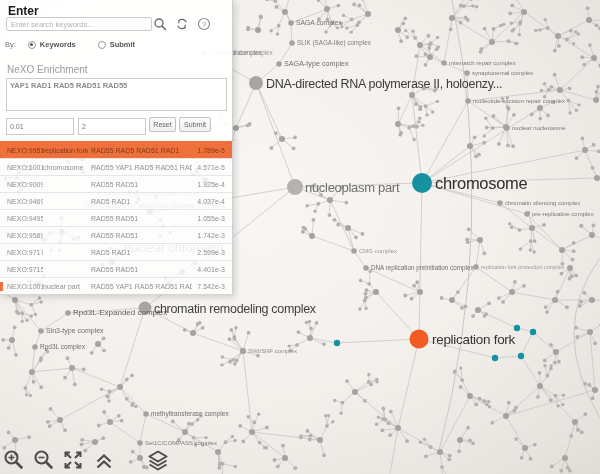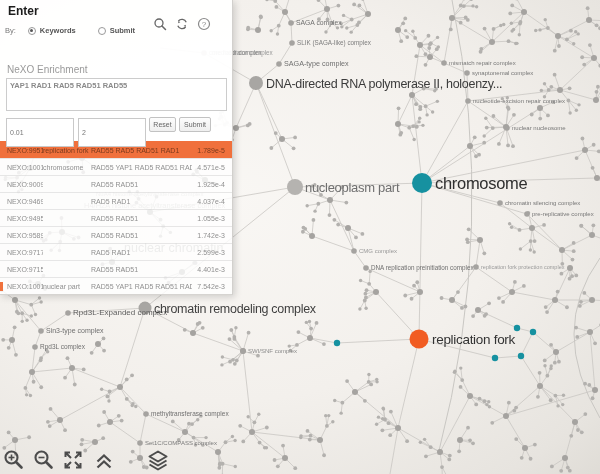--- a/index.html
+++ b/index.html
@@ -14,30 +14,30 @@
   .panel { position:absolute; left:0; top:0; width:233px; z-index:10;
            border-right:1px solid #d2d0cd; border-bottom:1px solid #d6d4d1;
            box-shadow:2px 2px 7px rgba(0,0,0,.16); }
   .panel-top { position:relative; height:141px; background:rgba(255,255,255,.95); }
   .app-title { position:absolute; left:8px; top:4px; font-size:12px; font-weight:bold; color:#1c1c1c; }
   .search-input { position:absolute; left:6px; top:17px; width:146px; height:14px;
                   border:1px solid #c9c9c9; border-radius:2px; font-size:7.5px; padding:0 4px; color:#555;
                   background:#fff; outline:none; }
   .search-input::placeholder { color:#b2b2b2; }
   .p-icon { position:absolute; top:17px; width:14px; height:14px; cursor:pointer; }
-  .by-row { position:absolute; left:5px; top:26px; font-size:7.5px; color:#555; display:flex; }
+  .by-row { position:absolute; left:5px; top:40px; font-size:7.5px; color:#555; display:flex; }
   .by-label { margin-right:12px; color:#777; }
   .radio { width:8px; height:8px; border:1px solid #9a9a9a; border-radius:50%; margin-right:4px; position:relative; background:#fff; }
   .radio.checked::after { content:""; position:absolute; left:1.5px; top:1.5px; width:3px; height:3px; border-radius:50%; background:#555; }
   .radio-opt { display:flex; align-items:center; margin-right:22px; cursor:pointer;font-weight:bold; }
   .te-heading { position:absolute; left:7px; top:64px; font-size:10px; color:#9a9a9a; }
   .query-box { position:absolute; left:6px; top:78px; width:221px; height:33px; border:1px solid #cccccc;
                font-size:7.5px; color:#8a8a8a; padding:2px 3px; resize:none; background:#fff;
                font-family:"Liberation Sans",sans-serif; outline:none;font-weight:bold; }
-  .num-input { position:absolute; top:118px; height:29px; border:1px solid #c9c9c9; font-size:7px; color:#777; padding:0 3px; background:#fff; }
+  .num-input { position:absolute; top:118px; height:17px; border:1px solid #c9c9c9; font-size:7px; color:#777; padding:0 3px; background:#fff; }
   .btn { position:absolute; top:117px; height:15px; border:1px solid #c2c2c2; border-radius:2px;
          background:linear-gradient(#fdfdfd,#efefef); font-size:7px; color:#666; text-align:center; line-height:13px; cursor:pointer; }
   .results { background:transparent; }
   .result-row { display:flex; height:17px; align-items:center; background:rgba(255,255,255,.8);
                 border-top:1px solid rgba(212,212,212,.55); font-size:7px; color:#8f8f8f; cursor:pointer; }
   .result-row.hl { background:#f0703c; color:#7b3a1d; border-top-color:#f0703c; }
   .c-id   { width:43px; padding-left:7px; white-space:nowrap; overflow:hidden; }
   .c-term { width:48px; white-space:nowrap; overflow:hidden; }
   .c-genes{ flex:1; white-space:nowrap; overflow:hidden; }
   .c-pv   { width:40px; text-align:right; padding-right:7px; white-space:nowrap; }
@@ -1328,20 +1328,21 @@
         <text x="432" y="344" font-size="13.5" fill="#333333" style="letter-spacing:-0.3px">replication fork</text>
         <text x="266" y="88" font-size="12.5" fill="#3b3b3b" style="letter-spacing:-0.3px">DNA-directed RNA polymerase II, holoenzy...</text>
         <text x="154" y="313" font-size="12.5" fill="#3f3f3f" style="letter-spacing:-0.3px">chromatin remodeling complex</text>
       </g>
     </svg>
 
   <div class="panel">
     <div class="panel-top">
       <div class="app-title">Enter</div>
 
+      <input class="search-input" type="text" placeholder="Enter search keywords..." style="">
 
       <svg class="p-icon" style="left:153px;" viewBox="0 0 14 14">
         <circle cx="6" cy="6" r="4" fill="none" stroke="#666" stroke-width="1.3"></circle>
         <line x1="9" y1="9" x2="12.5" y2="12.5" stroke="#666" stroke-width="1.5" stroke-linecap="round"></line>
       </svg>
       <svg class="p-icon" style="left:175px;" viewBox="0 0 14 14">
         <path d="M11.2 5.2 A4.6 4.6 0 0 0 3.4 4.0" fill="none" stroke="#666" stroke-width="1.3"></path>
         <path d="M3.4 4.0 l-0.3 2.2 l2.2 -0.9 z" fill="#666"></path>
         <path d="M2.8 8.8 A4.6 4.6 0 0 0 10.6 10.0" fill="none" stroke="#666" stroke-width="1.3"></path>
         <path d="M10.6 10.0 l0.3 -2.2 l-2.2 0.9 z" fill="#666"></path>

